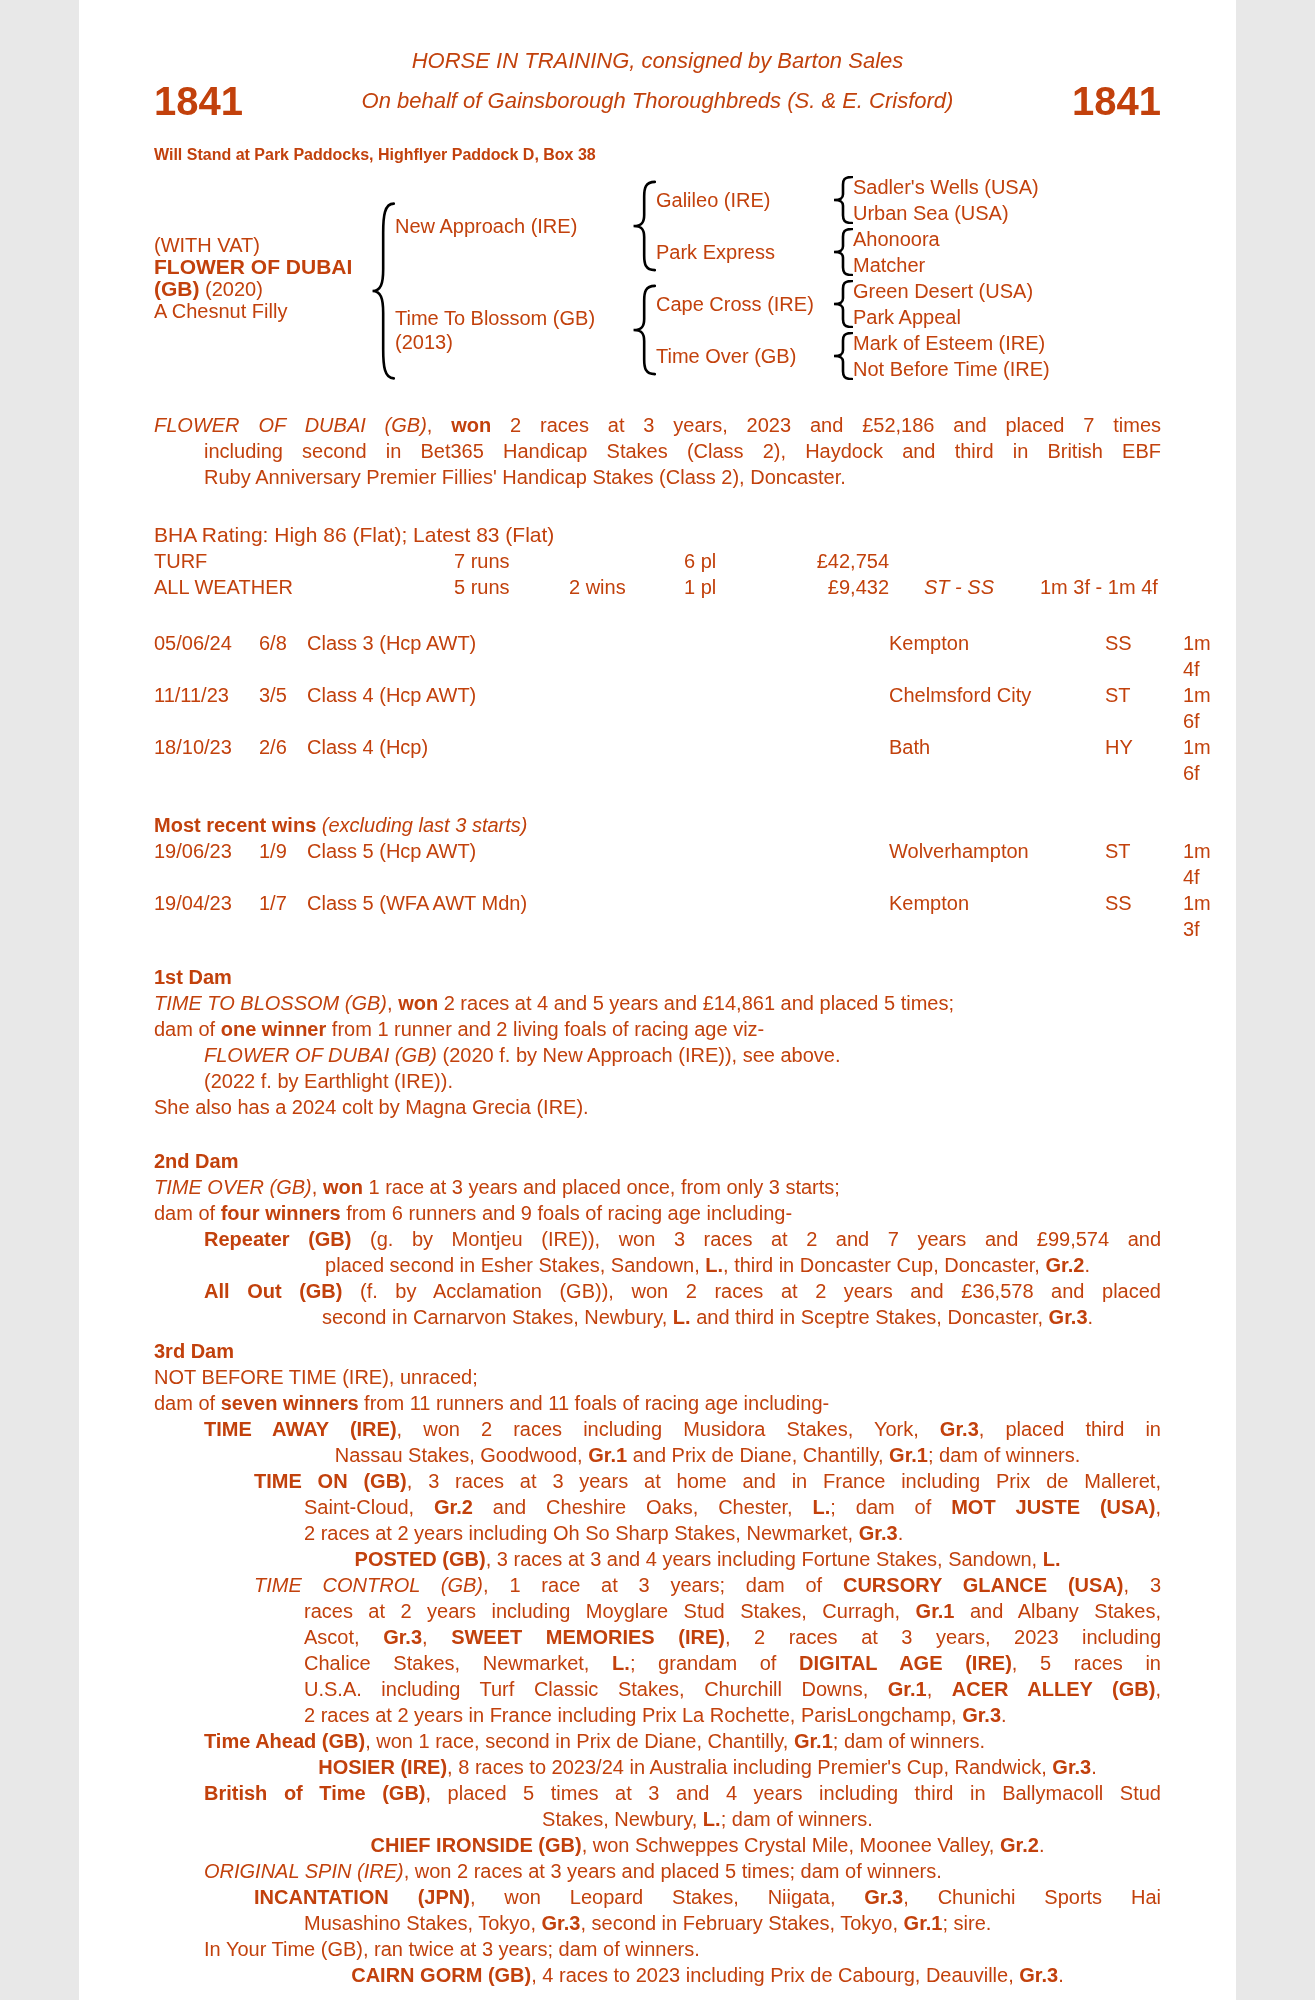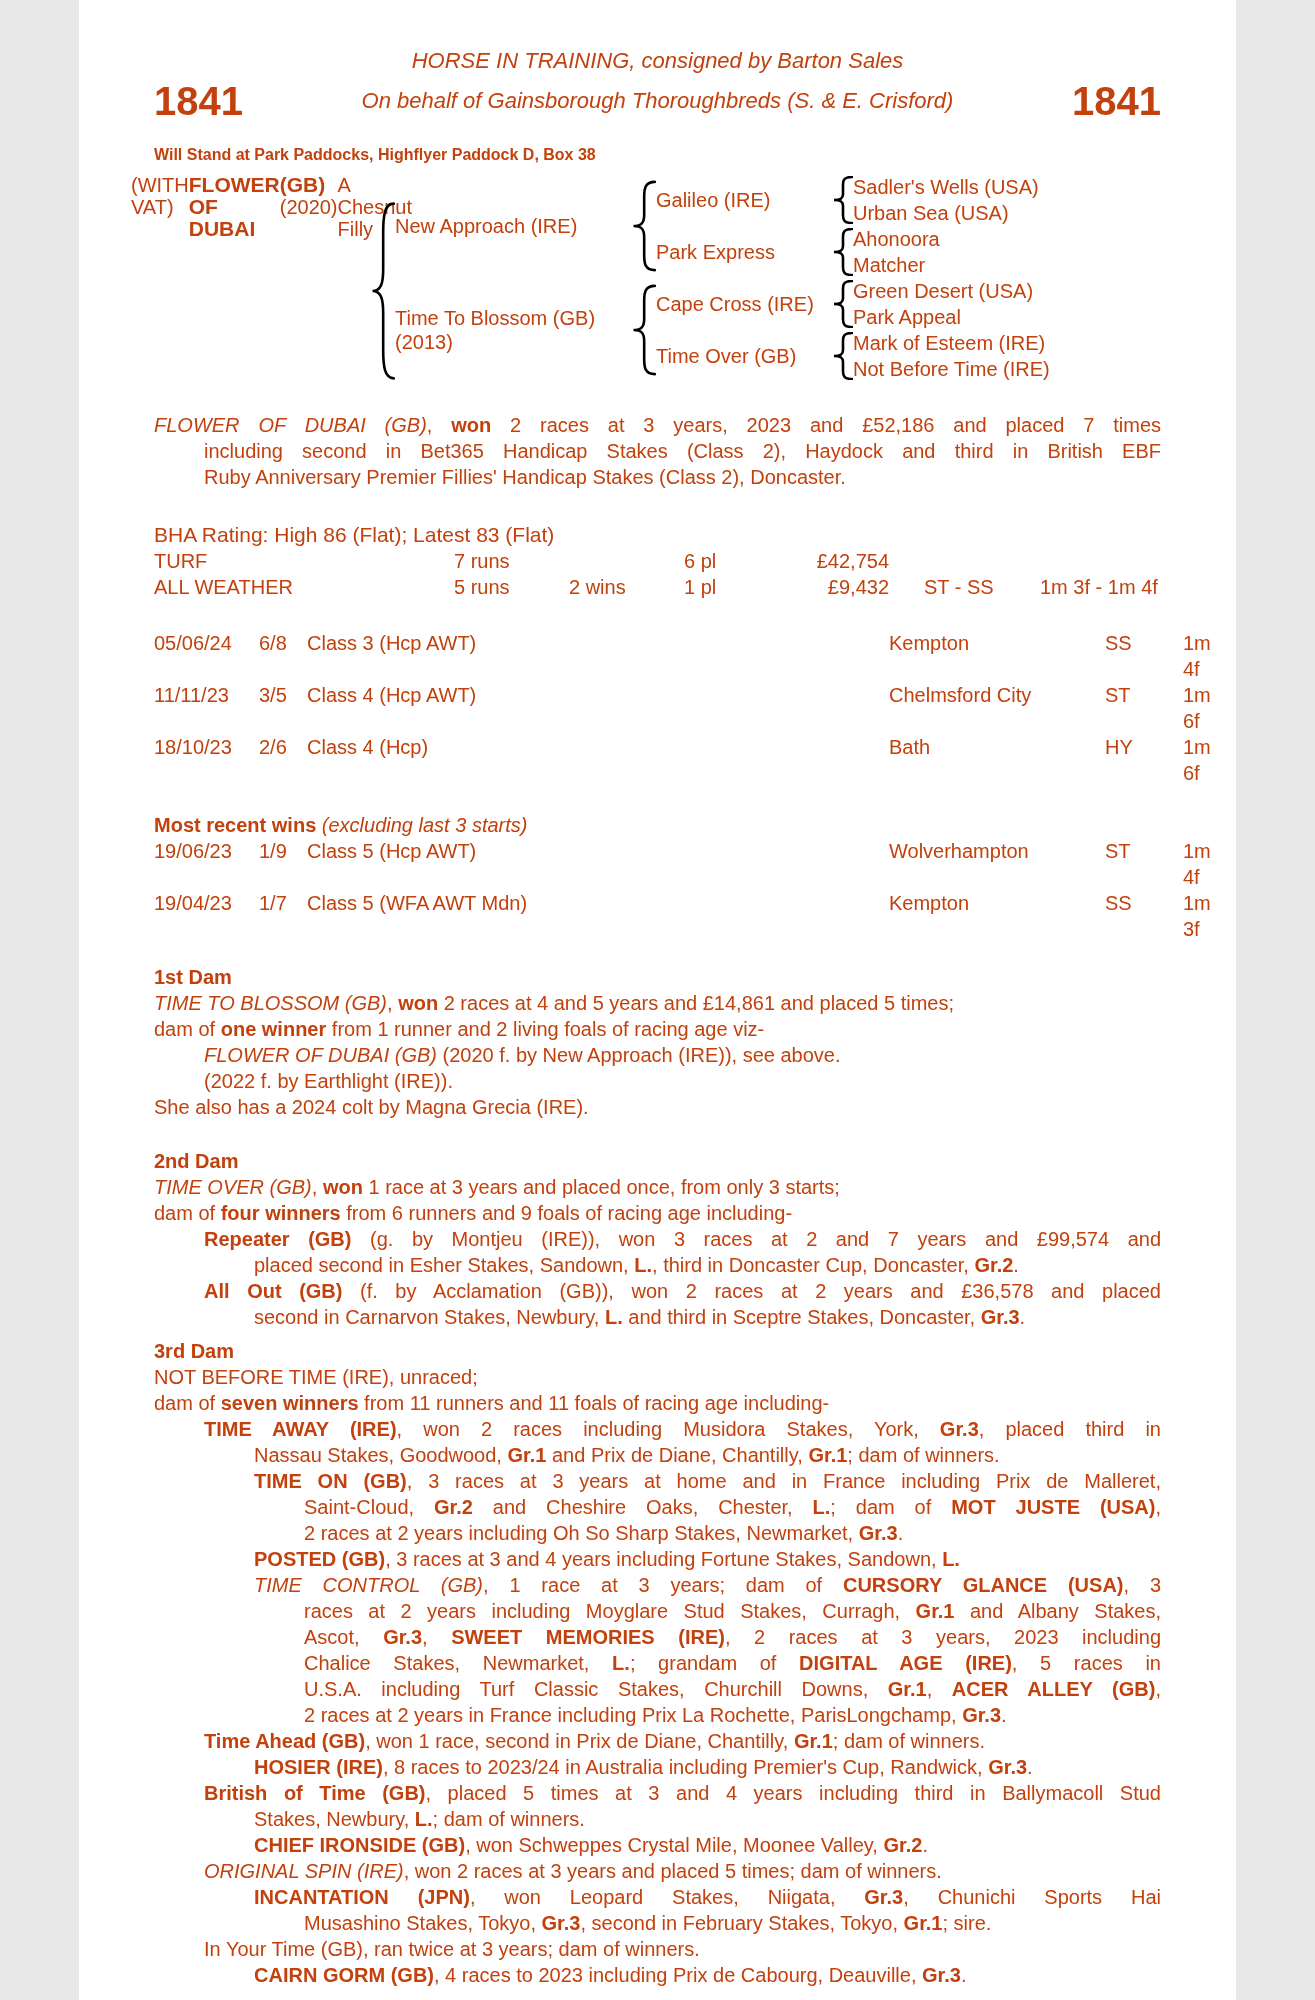--- a/index.html
+++ b/index.html
@@ -17,21 +17,21 @@
   .lot-number.right{text-align:right;}
   .on-behalf{flex:1;text-align:center;font-style:italic;font-size:22px;}
   .stand-line{font-weight:bold;font-size:16px;margin-top:18px;line-height:26px;}
   
   .pedigree{
     display:grid;margin-top:6px;
     grid-template-columns:215px 26px 235px 26px 175px 22px 1fr;
     grid-auto-rows:26px;line-height:24px;
   }
   .pedigree .cellv{display:flex;align-items:center;}
-  .p-info{grid-column:1;grid-row:1/9;display:flex;flex-direction:row;justify-content:center;line-height:22px;margin-left:20px;}
+  .p-info{grid-column:1;grid-row:1/9;display:flex;flex-direction:column;justify-content:center;line-height:22px;}
   .p-info .nm{font-weight:bold;font-size:21px;}
   .p-brace-main{grid-column:2;grid-row:2/9;}
   .p-sire{grid-column:3;grid-row:1/5;}
   .p-dam{grid-column:3;grid-row:5/9;display:flex;flex-direction:column;justify-content:center;line-height:24px;}
   .p-b-sire{grid-column:4;grid-row:1/5;padding:6px 0;}
   .p-b-dam{grid-column:4;grid-row:5/9;padding:6px 0;}
   .p-g3a{grid-column:5;grid-row:1/3;}
   .p-g3b{grid-column:5;grid-row:3/5;}
   .p-g3c{grid-column:5;grid-row:5/7;}
   .p-g3d{grid-column:5;grid-row:7/9;}
@@ -45,28 +45,28 @@
   .sec{margin-top:26px;}
   .sec-race{margin-top:30px;}
   .sec-bha{margin-top:32px;}
   .sec-last3{margin-top:30px;}
   .sec-recent{margin-top:26px;}
   .sec-dam1{margin-top:22px;}
   .sec-dam2{margin-top:28px;}
   .sec-dam3{margin-top:8px;}
   .tl{min-height:26px;}
   .ind1{padding-left:50px;}
-  .ind2{padding-left:100px;}
+  .ind2{padding-left:100px;text-align:center;}
   .ind3{padding-left:150px;}
   .j{text-align:justify;-moz-text-align-last:justify;text-align-last:justify;}
   .sec-heading{font-weight:normal;font-size:21px;}
   
   .bha-table .trow{display:grid;grid-template-columns:300px 115px 115px 110px 95px 151px 1fr;}
   .bha-table .trow .c5{text-align:right;}
-  .bha-table .trow .c6{padding-left:35px;}
+  .bha-table .trow .c6{padding-left:35px;font-style:italic;}
   .race-table .trow{display:grid;grid-template-columns:105px 48px 582px 216px 78px 1fr;}
 </style>
 </head>
 <body>
 
 <div class="page">
 
   <div class="consigned">HORSE IN TRAINING, consigned by Barton Sales</div>
 
   <div class="lot-row">

